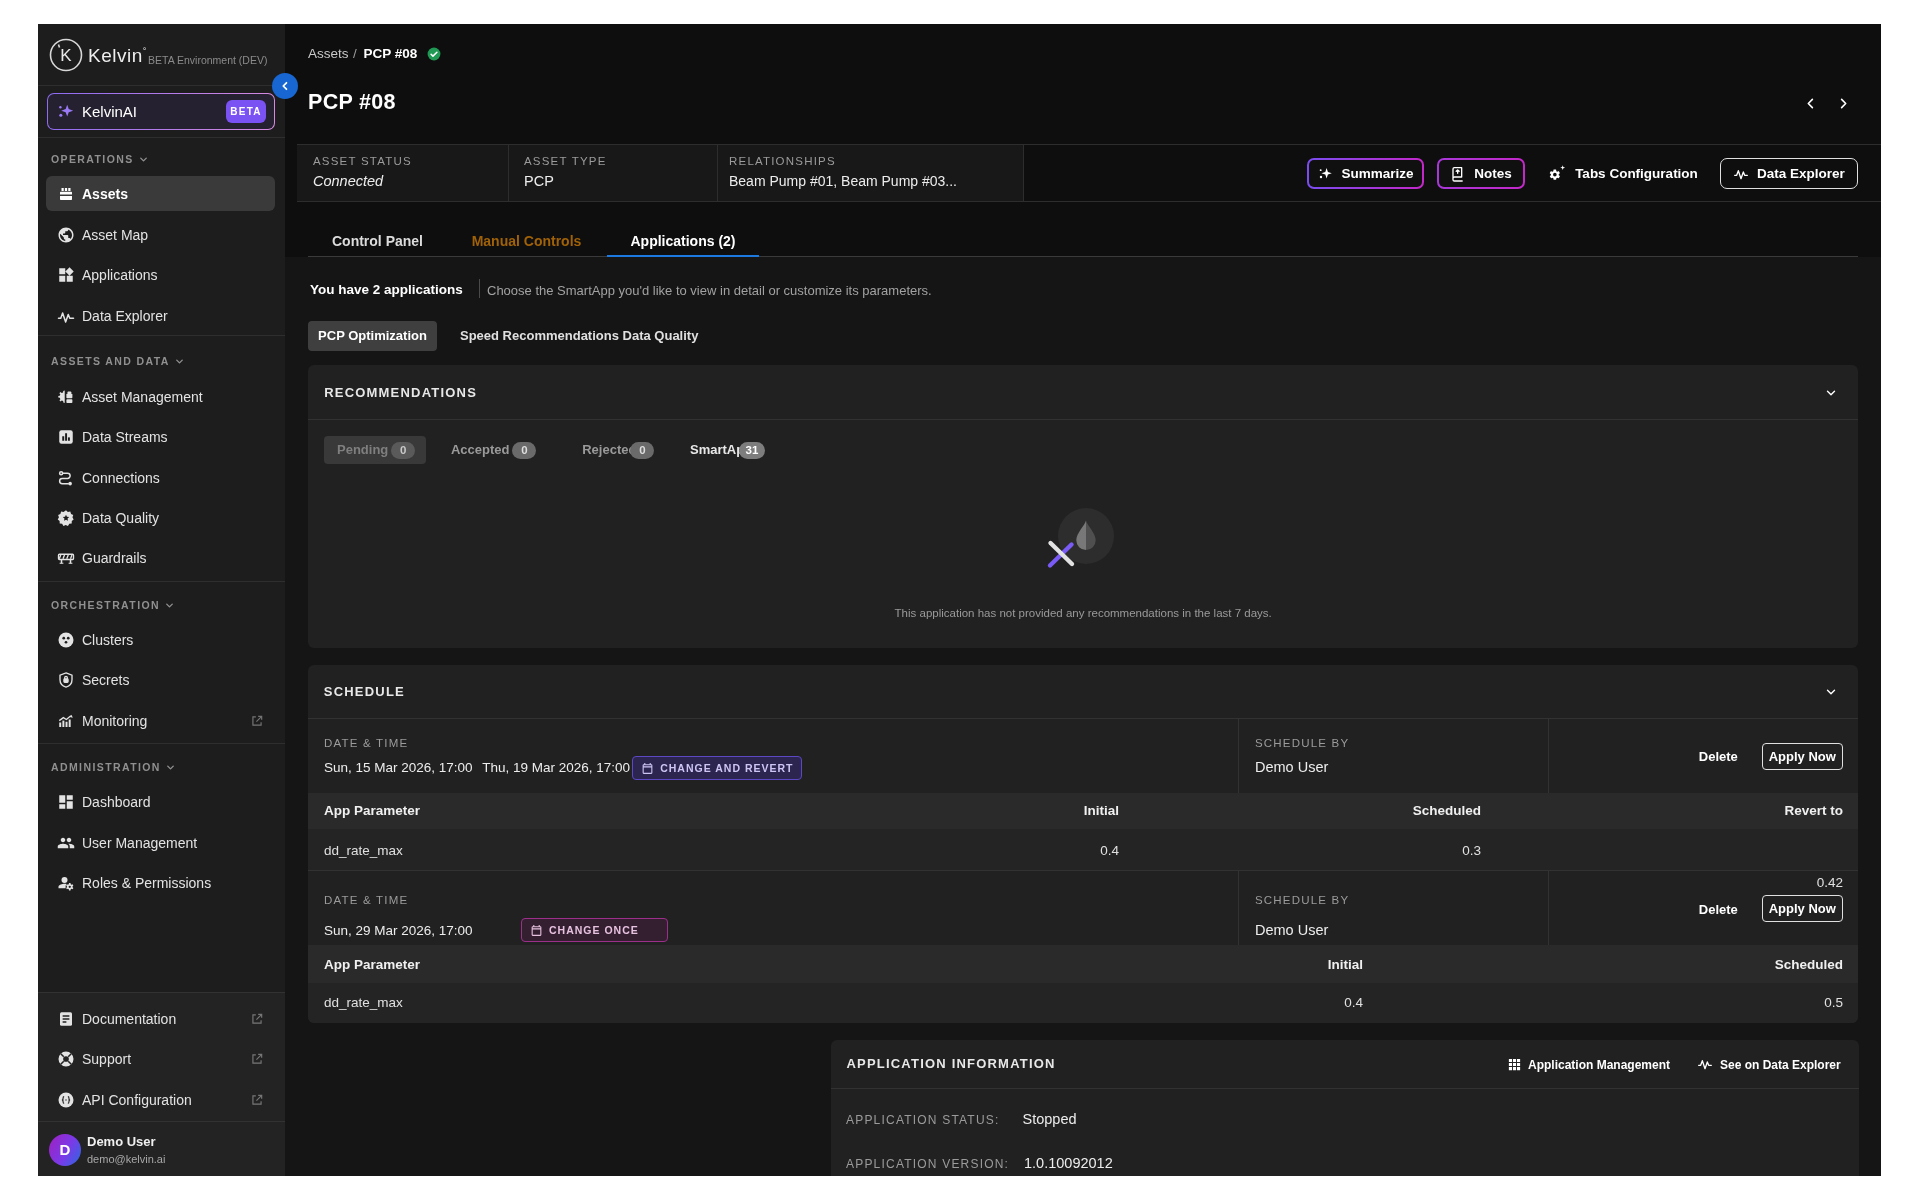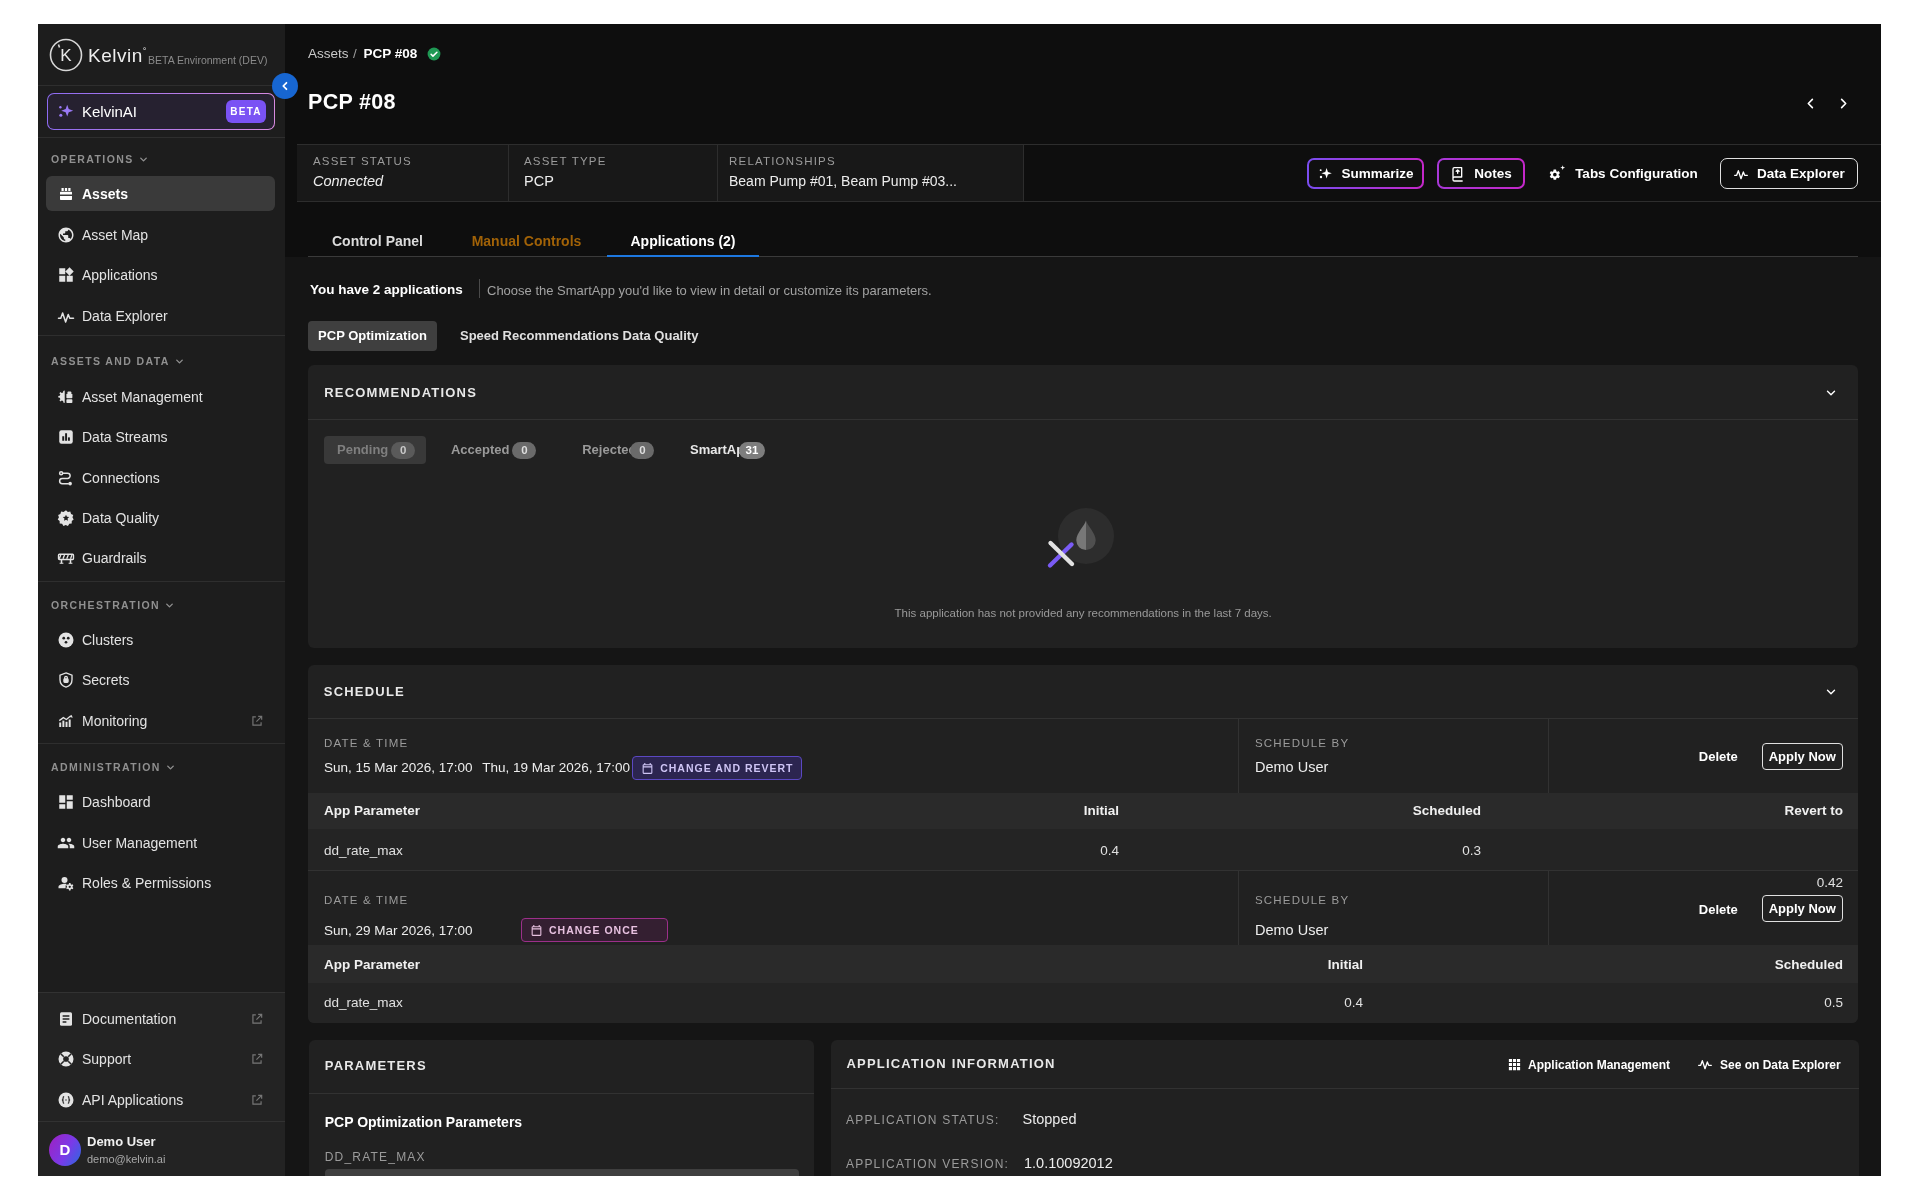--- a/index.html
+++ b/index.html
@@ -197,27 +197,20 @@
       <div class="abs" style="left:0;top:280.5px;width:100%;height:38.4px;background:#2a2a2a;"></div>
       <div class="abs" style="left:16.2px;top:292px;font-size:13.5px;font-weight:bold;color:#f0f0f0;">App Parameter</div>
       <div class="abs" style="left:855.2px;top:292px;width:200px;text-align:right;font-size:13.5px;font-weight:bold;color:#f0f0f0;">Initial</div>
       <div class="abs" style="left:1335.2px;top:292px;width:200px;text-align:right;font-size:13.5px;font-weight:bold;color:#f0f0f0;">Scheduled</div>
       <div class="abs" style="left:0;top:318.9px;width:100%;height:39.6px;background:#242424;border-radius:0 0 6px 6px;"></div>
       <div class="abs" style="left:16.2px;top:330px;font-size:13.5px;color:#e0e0e0;">dd_rate_max</div>
       <div class="abs" style="left:855.2px;top:330px;width:200px;text-align:right;font-size:13.5px;color:#e0e0e0;">0.4</div>
       <div class="abs" style="left:1335.2px;top:330px;width:200px;text-align:right;font-size:13.5px;color:#e0e0e0;">0.5</div>
     </div>
 
-    <div class="panel" style="left:23.75px;top:1016px;width:505.6px;height:136px;border-radius:6px 6px 0 0;">
-      <div class="phead" style="top:18px;">PARAMETERS</div>
-      <div class="pdiv" style="top:53px;"></div>
-      <div class="abs" style="left:16px;top:74px;font-size:14px;font-weight:bold;color:#fff;">PCP Optimization Parameters</div>
-      <div class="abs lbl" style="left:16px;top:110px;font-size:12px;">DD_RATE_MAX</div>
-      <div class="abs" style="left:16px;top:129px;width:474px;height:7px;background:#3f3f3f;border-radius:4px 4px 0 0;"></div>
-    </div>
 
     <div class="panel" style="left:545.5px;top:1016px;width:1028px;height:136px;border-radius:6px 6px 0 0;">
       <div class="phead" style="top:16px;">APPLICATION INFORMATION</div>
       <svg class="abs" style="left:676.5px;top:17px;" width="15" height="15" viewBox="0 0 24 24" fill="#fff">
           <path d="M3 3h5v5H3zM9.5 3h5v5h-5zM16 3h5v5h-5zM3 9.5h5v5H3zM9.5 9.5h5v5h-5zM16 9.5h5v5h-5zM3 16h5v5H3zM9.5 16h5v5h-5zM16 16h5v5h-5z"></path>
         </svg>
       <div class="abs" style="left:697.5px;top:18px;font-size:12px;font-weight:bold;color:#fff;">Application Management</div>
       <svg class="abs" style="left:866.5px;top:16px;" width="16" height="16" viewBox="0 0 24 24" fill="none" stroke="#fff" stroke-width="2" stroke-linecap="round" stroke-linejoin="round">
           <path d="M2.5 14h3l2.5-7 4 12 3.5-10 2 5h4"></path>
         </svg>
@@ -412,21 +405,21 @@
           <path d="M10 5H5v14h14v-5"></path>
           <path d="M14 4h6v6M20 4l-9 9"></path>
         </svg>
     </div>
     <div class="sitem" style="top:1058px">
       <svg class="ic" viewBox="0 0 24 24" fill="none">
           <circle cx="12" cy="12" r="10" fill="#e3e3e3"></circle>
           <path d="M9.5 7.5c-1.5 0-1.5 1.5-1.5 2.5s.2 2-1.5 2c1.7 0 1.5 1 1.5 2s0 2.5 1.5 2.5M14.5 7.5c1.5 0 1.5 1.5 1.5 2.5s-.2 2 1.5 2c-1.7 0-1.5 1-1.5 2s0 2.5-1.5 2.5" stroke="#232323" stroke-width="1.5" fill="none"></path>
           <circle cx="12" cy="12" r=".9" fill="#232323"></circle>
         </svg>
-      <span class="tx">API Applications</span>
+      <span class="tx">API Configuration</span>
       <svg class="extic" viewBox="0 0 24 24" fill="none" stroke="#bbb" stroke-width="2">
           <path d="M10 5H5v14h14v-5"></path>
           <path d="M14 4h6v6M20 4l-9 9"></path>
         </svg>
     </div>
     <div class="sdiv" style="top:1097px;background:#323232"></div>
     <div class="abs" style="left:11px;top:1110px;width:32px;height:32px;border-radius:50%;background:linear-gradient(120deg,#a020c0,#7a3ae8 55%,#2a6ae0);color:#fff;font-size:15px;font-weight:bold;text-align:center;line-height:32px;">D</div>
     <div class="abs" style="left:49px;top:1110px;font-size:13px;font-weight:bold;color:#f0f0f0;">Demo User</div>
     <div class="abs" style="left:49px;top:1129px;font-size:11px;color:#a8a8a8;">demo@kelvin.ai</div>
   </div>

